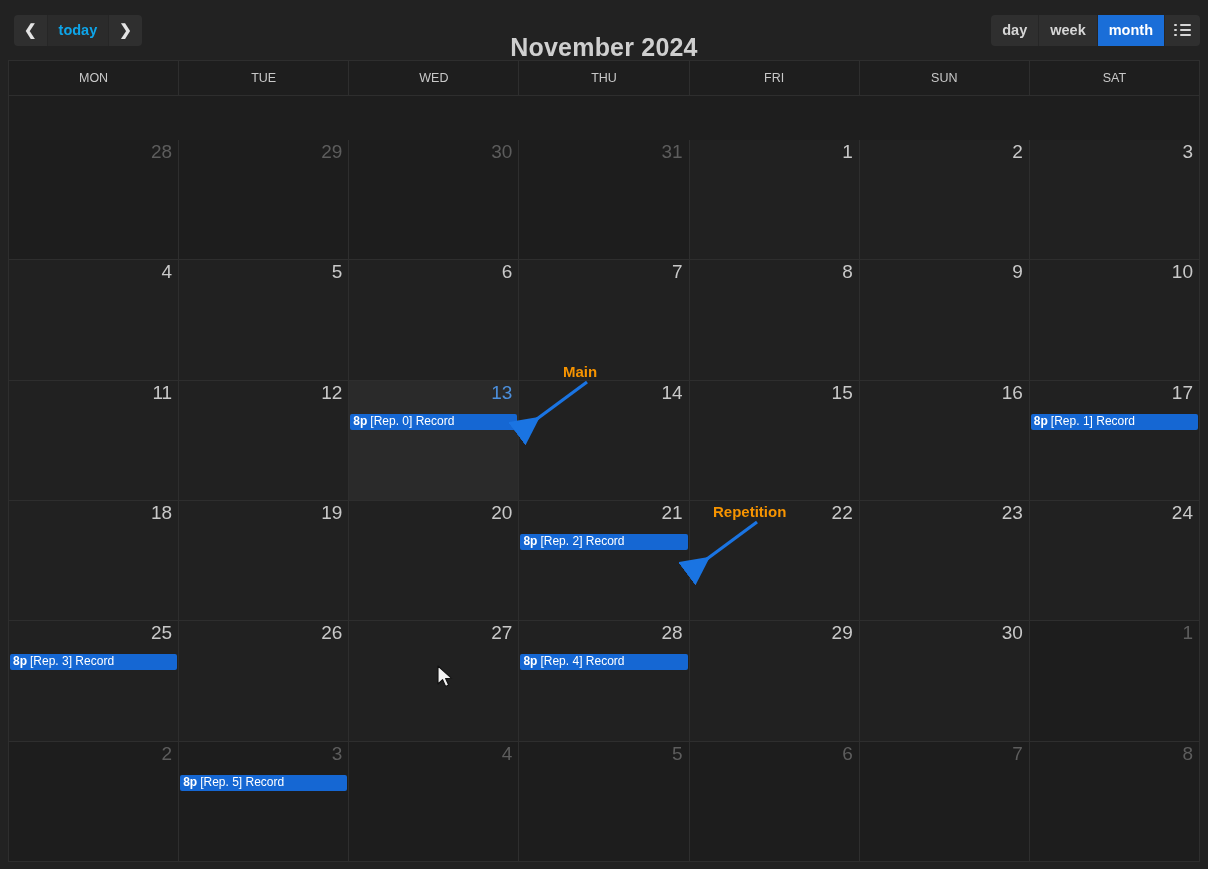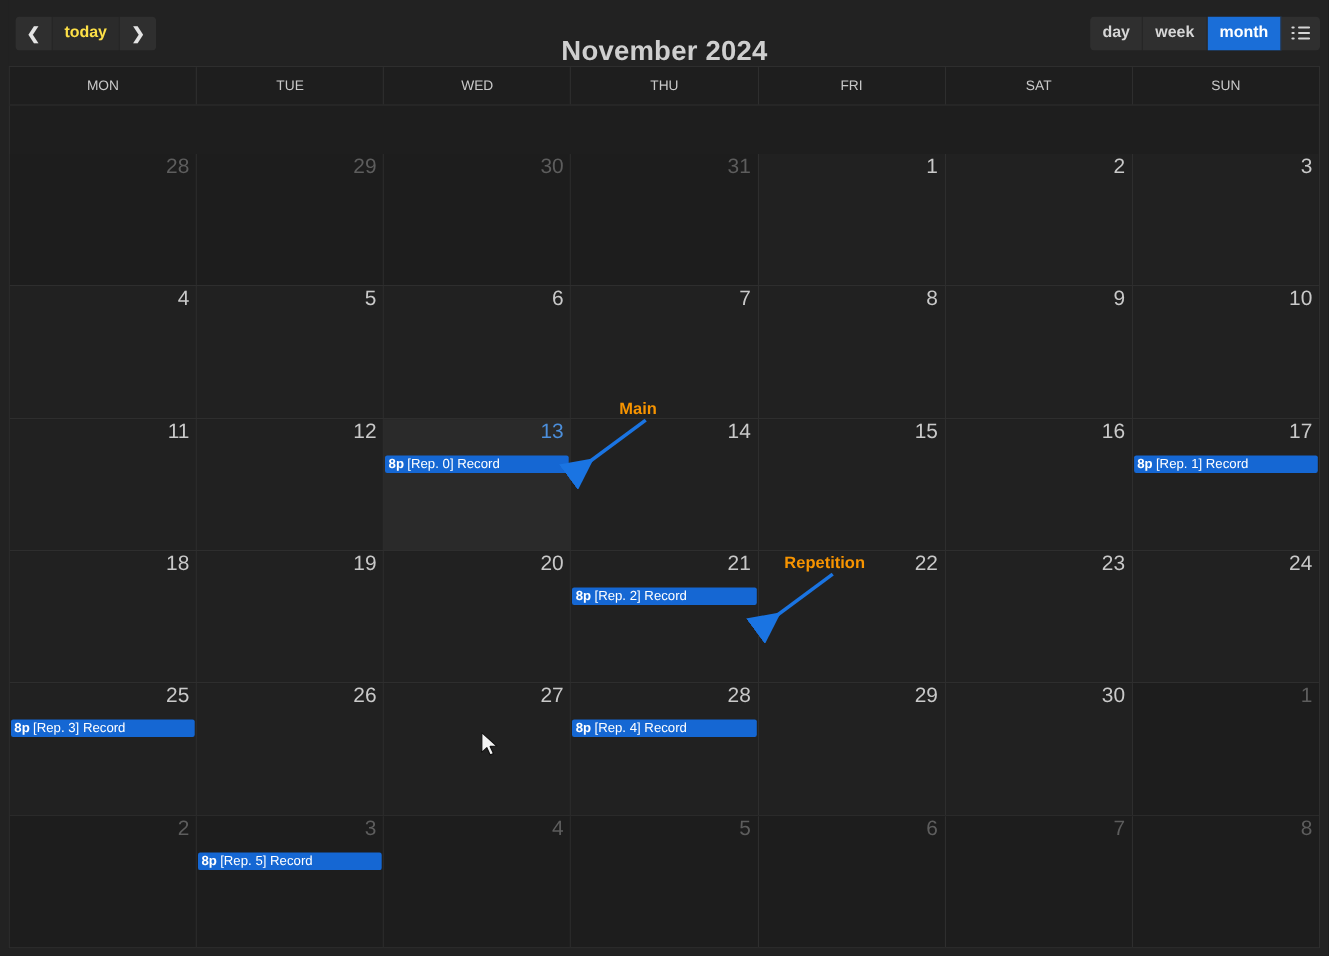--- a/index.html
+++ b/index.html
@@ -42,21 +42,21 @@
     height: 31px;
     padding: 0 11px;
     cursor: pointer;
     display: inline-flex;
     align-items: center;
     justify-content: center;
     border-right: 1px solid #262626;
   }
   .btn:last-child { border-right: none; }
   .btn.arrow { font-size: 15px; padding: 0 10px; color: #e4e4e4; }
-  .btn.disabled { color: #fde047; cursor: default; background: #2b2b2b;}
+  .btn.disabled { color: #0ea5e9; cursor: default; background: #2b2b2b;}
   .btn.active { background: #1a6ed8; color: #ffffff; }
   .btn.icon-btn { padding: 0 9px; }
   .list-icon { display: inline-block; width: 17px; height: 13px; position: relative;}
   .list-icon i {
     position: absolute; left: 0; height: 2px; background: #d6d6d6; border-radius: 1px;
   }
   .list-icon i.d { width: 3px; }
   .list-icon i.l { width: 11px; left: 6px; }
   .list-icon .r1 { top: 0; } .list-icon .r2 { top: 5px; } .list-icon .r3 { top: 10px; }
 
@@ -199,22 +199,22 @@
     </div>
   </div>
 
   <div class="calendar">
     <div class="dow-row">
         <div class="dow">MON</div>
         <div class="dow">TUE</div>
         <div class="dow">WED</div>
         <div class="dow">THU</div>
         <div class="dow">FRI</div>
+        <div class="dow">SUN</div>
         <div class="dow">SAT</div>
-        <div class="dow">SUN</div>
       </div>
     <div class="weeks">
         <div class="week">
           <div class="day other">
             <div class="daynum">28</div>
             <div class="events"></div>
           </div>
           <div class="day other">
             <div class="daynum">29</div>
             <div class="events"></div>

